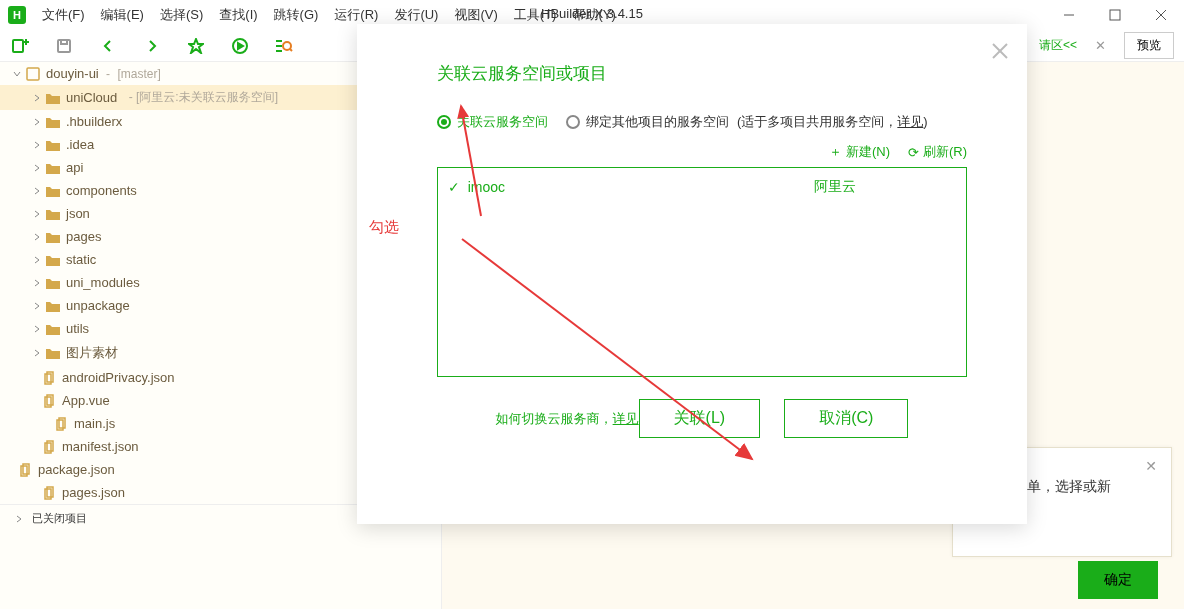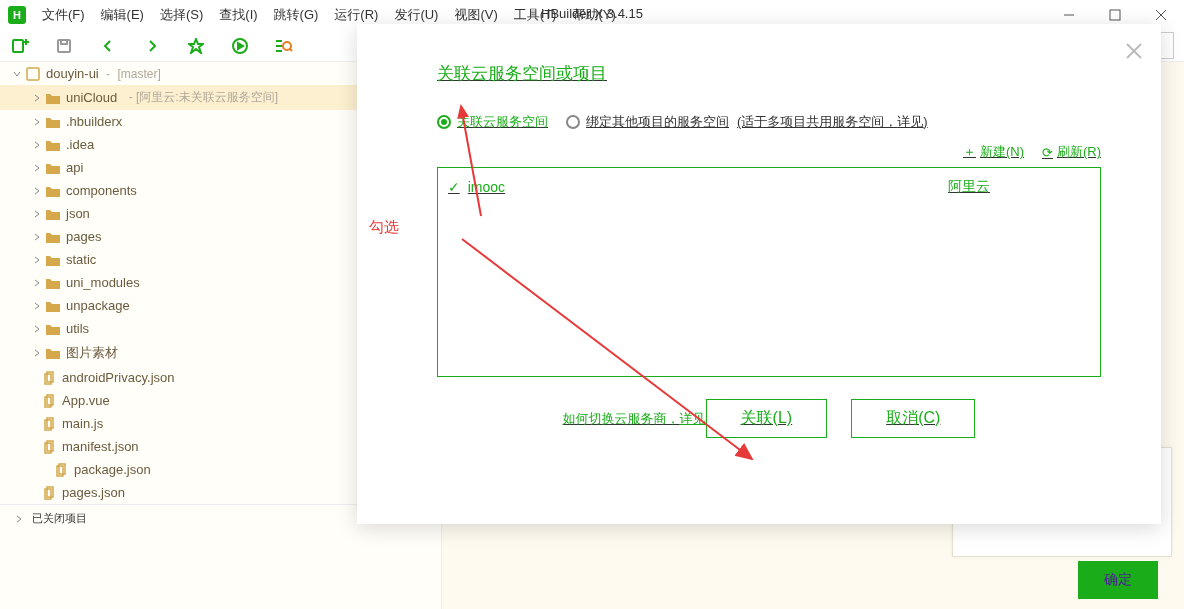--- a/index.html
+++ b/index.html
@@ -34,23 +34,23 @@
     .node-icon.folder svg { fill: #d4a84b; }
     .node-icon.file svg { fill: none; stroke: #d4a84b; stroke-width: 1.5; }
     .node-icon.project-icon svg { fill: none; stroke: #d4a84b; stroke-width: 1.5; }
     .node-label { color: #6b5b3e; }
     .node-suffix { color: #b0a89a; margin-left: 4px; font-size: 12px; }
     .closed-projects { padding: 6px 12px; border-top: 1px solid #eee; display: flex; align-items: center; gap: 4px; font-size: 11px; }
     
     .content { flex: 1; background: #fefaf0; position: relative; }
     .hint-panel { position: absolute; right: 12px; bottom: 52px; background: #fff; border: 1px solid #e6e0cc; padding: 30px 60px 60px 60px; display: flex; align-items: center; gap: 20px; font-size: 14px; color: #333; box-shadow: 0 0 4px rgba(0,0,0,0.05); }
     .hint-close { position: absolute; top: 10px; right: 14px; color: #999; cursor: pointer; }
-    .confirm-btn { position: absolute; right: 26px; bottom: 10px; background: #1aad19; color: #4c1d95; padding: 10px 26px; border: none; cursor: pointer; font-size: 14px; }
-
-    .dialog-overlay { position: absolute; left: 357px; top: 24px; width: 804px; height: 500px; background: #fff; box-shadow: 0 4px 20px rgba(0,0,0,0.15); padding: 20px 30px; text-decoration: underline; }
+    .confirm-btn { position: absolute; right: 26px; bottom: 10px; background: #1aad19; color: #000000; padding: 10px 26px; border: none; cursor: pointer; font-size: 14px; }
+
+    .dialog-overlay { position: absolute; left: 357px; top: 24px; width: 670px; height: 500px; background: #fff; box-shadow: 0 4px 20px rgba(0,0,0,0.15); padding: 20px 30px; }
     .dialog-close { position: absolute; right: 18px; top: 18px; cursor: pointer; }
     .dialog-close svg { stroke: #bbb; }
     .dialog-title { color: #1aad19; font-size: 17px; margin: 18px 0 18px 50px; font-weight: normal; }
     .arrow-svg { position: absolute; pointer-events: none; }
     .radio-row { display: flex; align-items: center; gap: 18px; margin: 28px 0 10px 50px; font-size: 13px; }
     .radio-item { display: flex; align-items: center; gap: 6px; cursor: pointer; }
     .radio { width: 14px; height: 14px; border-radius: 50%; border: 2px solid #1aad19; display: flex; align-items: center; justify-content: center; }
     .radio.unchecked { border-color: #888; }
     .radio .dot { width: 6px; height: 6px; border-radius: 50%; background: #1aad19; }
     .radio-label { color: #1aad19; }
@@ -346,39 +346,39 @@
       </div>
     <div class="tree-node" style="padding-left:44px">
         <span class="node-icon file">
           <svg width="12" height="14" viewBox="0 0 12 14">
             <rect x="3" y="1" width="6" height="10"></rect>
             <rect x="1" y="3" width="6" height="10"></rect>
           </svg>
         </span>
         <span class="node-label">App.vue</span>
       </div>
+    <div class="tree-node" style="padding-left:56px">
+        <span class="node-icon file">
+          <svg width="12" height="14" viewBox="0 0 12 14">
+            <rect x="3" y="1" width="6" height="10"></rect>
+            <rect x="1" y="3" width="6" height="10"></rect>
+          </svg>
+        </span>
+        <span class="node-label">main.js</span>
+      </div>
     <div class="tree-node" style="padding-left:44px">
         <span class="node-icon file">
           <svg width="12" height="14" viewBox="0 0 12 14">
             <rect x="3" y="1" width="6" height="10"></rect>
             <rect x="1" y="3" width="6" height="10"></rect>
           </svg>
         </span>
-        <span class="node-label">main.js</span>
-      </div>
-    <div class="tree-node" style="padding-left:44px">
-        <span class="node-icon file">
-          <svg width="12" height="14" viewBox="0 0 12 14">
-            <rect x="3" y="1" width="6" height="10"></rect>
-            <rect x="1" y="3" width="6" height="10"></rect>
-          </svg>
-        </span>
         <span class="node-label">manifest.json</span>
       </div>
-    <div class="tree-node" style="padding-left:56px">
+    <div class="tree-node" style="padding-left:20px">
         <span class="node-icon file">
           <svg width="12" height="14" viewBox="0 0 12 14">
             <rect x="3" y="1" width="6" height="10"></rect>
             <rect x="1" y="3" width="6" height="10"></rect>
           </svg>
         </span>
         <span class="node-label">package.json</span>
       </div>
     <div class="tree-node" style="padding-left:44px">
         <span class="node-icon file">

